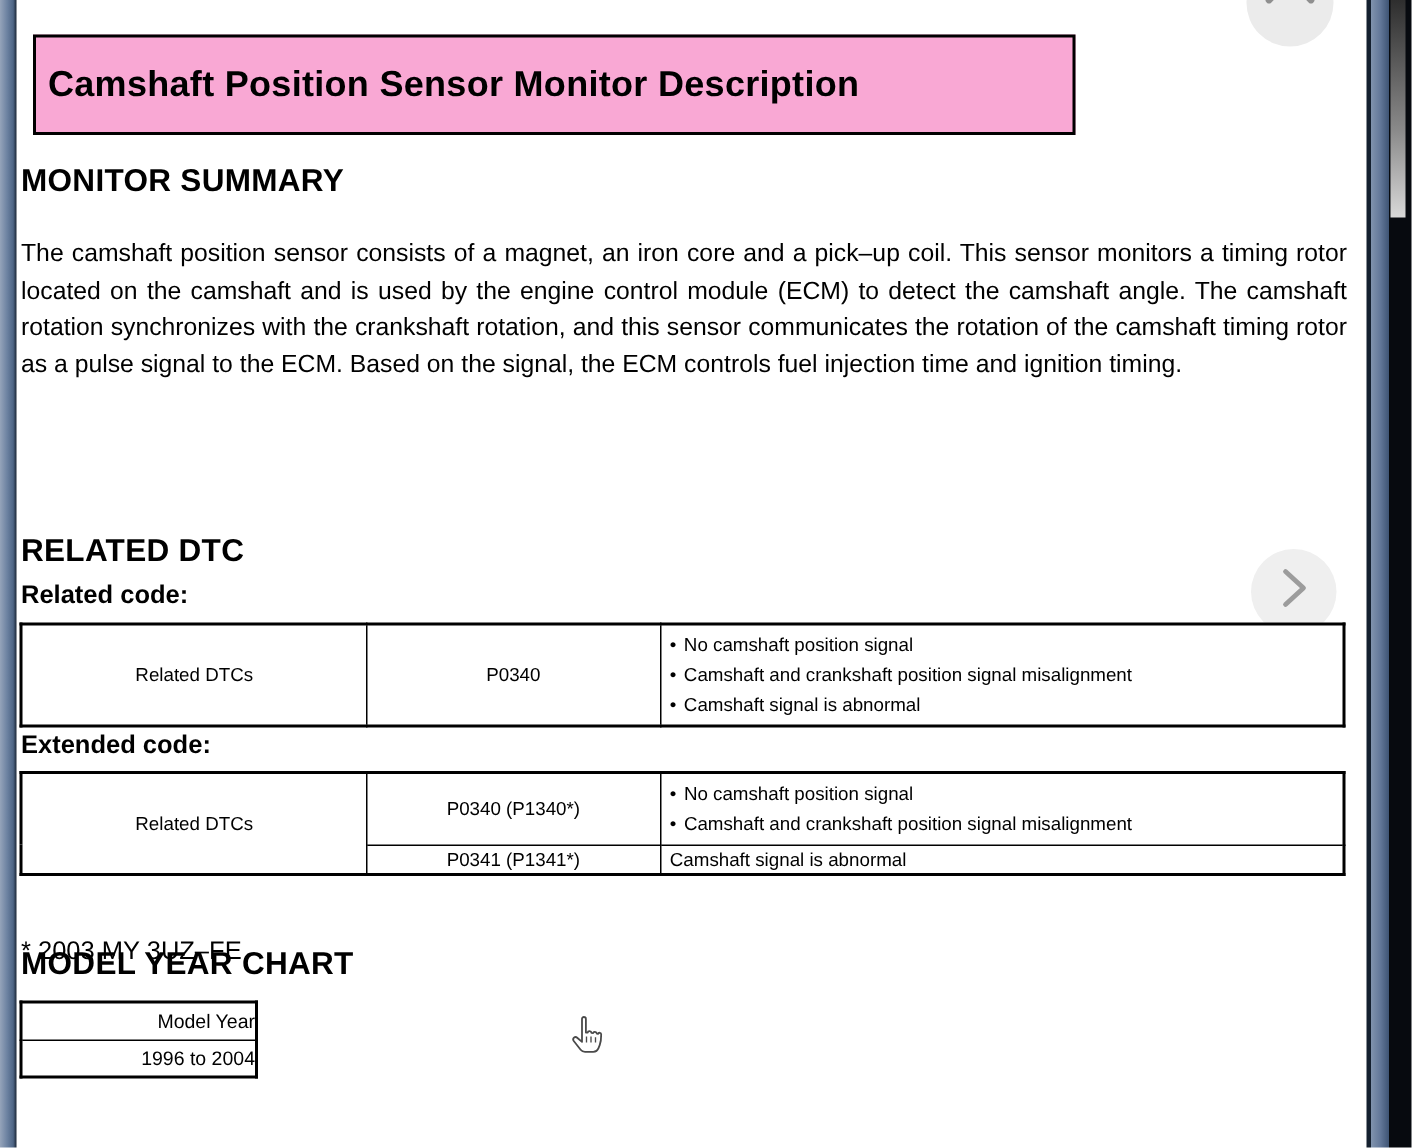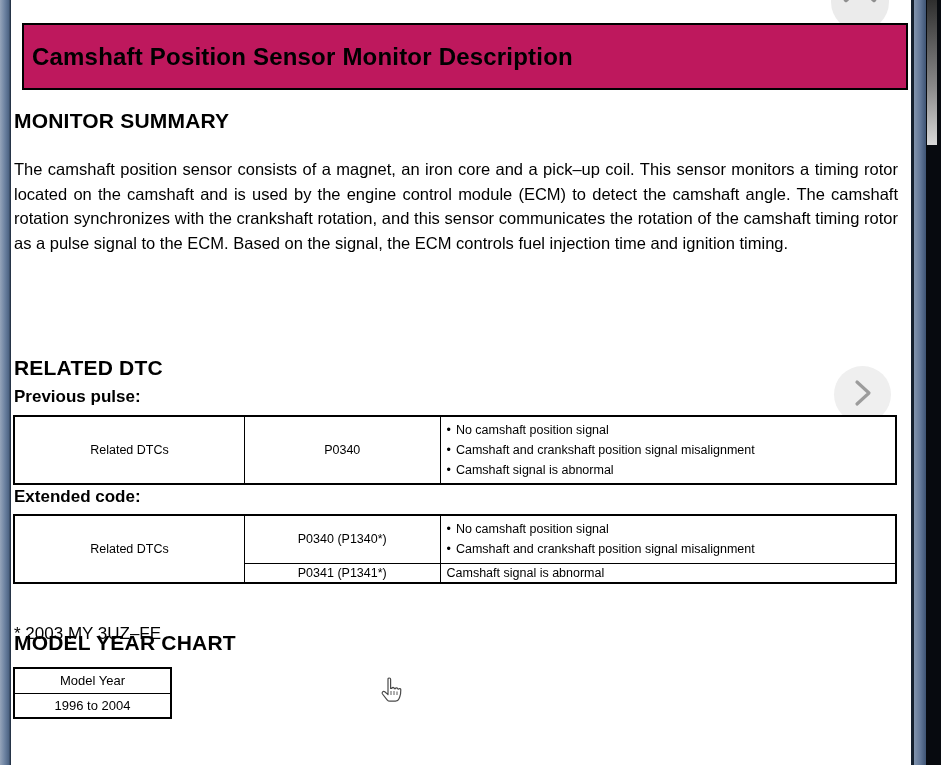--- a/index.html
+++ b/index.html
@@ -20,23 +20,23 @@
     background:linear-gradient(180deg,#2e2e2e 0%,#8a8a8a 60%,#d8d8d8 100%); }
 
   
   .close-btn{ position:absolute; left:831px; top:-27px; width:58px; height:58px;
     border-radius:50%; background:#ebebeb; }
   .close-btn svg{ position:absolute; left:11px; top:13px; }
   .next-btn{ position:absolute; left:834px; top:366px; width:57px; height:57px;
     border-radius:50%; background:#efefef; display:flex; align-items:center; justify-content:center; }
 
   
-  .title-box{ position:absolute; left:22px; top:23px; width:886px; height:67px;
+  .title-box{ position:absolute; left:22px; top:23px; width:695px; height:67px;
     border:2px solid #000; display:flex; align-items:center; padding-left:8px;
-    font-size:24px; font-weight:bold; letter-spacing:0.2px; background:#be185d; }
+    font-size:24px; font-weight:bold; letter-spacing:0.2px; background:#f9a8d4; }
 
   .h2{ position:absolute; left:14px; font-size:21px; font-weight:bold; letter-spacing:0.2px; }
   #h-monitor{ top:109px; }
   #h-related{ top:356px; }
   #h-mychart{ top:631px; }
 
   .paras{ position:absolute; left:14px; top:141px; width:884px;
     font-size:16.5px; line-height:24.6px; text-align:justify;margin-top:16px; }
 
   .sub-label{ position:absolute; left:14px; font-size:17px; font-weight:bold; }
@@ -53,21 +53,21 @@
   #tbl-prev{ top:415px; }
   #tbl-prev td{ height:61px; }
   #tbl-ext{ top:514px; }
   #tbl-ext tr.r1 td{ height:48px; }
   #tbl-ext tr.r2 td{ height:15px; }
   #tbl-ext td.plain{ padding:2px 6px; }
 
   .footnote{ position:absolute; left:14px; top:624px; font-size:17px; }
 
   table.my{ top:667px; width:159px; border:2px solid #000; }
-  table.my td{ border:1px solid #000; height:25px; text-align:center; font-size:13px; }
+  table.my td{ border:1px solid #000; height:25px; text-align:right; font-size:13px; }
 
   .cursor{ position:absolute; left:380px; top:676px; }
 </style>
 </head>
 <body>
 
 <div class="frame-left"></div>
 <div class="frame-right-line"></div>
 <div class="frame-right-bar"></div>
 <div class="scroll-track">
@@ -95,21 +95,21 @@
 <div class="h2" id="h-related">RELATED DTC</div>
 
 <div class="next-btn">
   <span>
     <svg width="26" height="32" viewBox="0 0 26 32">
       <polyline points="7,5 19,16 7,27" fill="none" stroke="#9c9c9c" stroke-width="3.2" stroke-linecap="round" stroke-linejoin="round"></polyline>
     </svg>
   </span>
 </div>
 
-<div class="sub-label" id="lbl-prev">Previous pulse:</div>
+<div class="sub-label" id="lbl-prev">Related code:</div>
 
 <table class="dtc" id="tbl-prev">
   <colgroup>
       <col style="width:231px">
       <col style="width:196px">
       <col style="width:457px">
     </colgroup>
   <tbody>
       <tr>
     <td class="center">Related DTCs</td>

